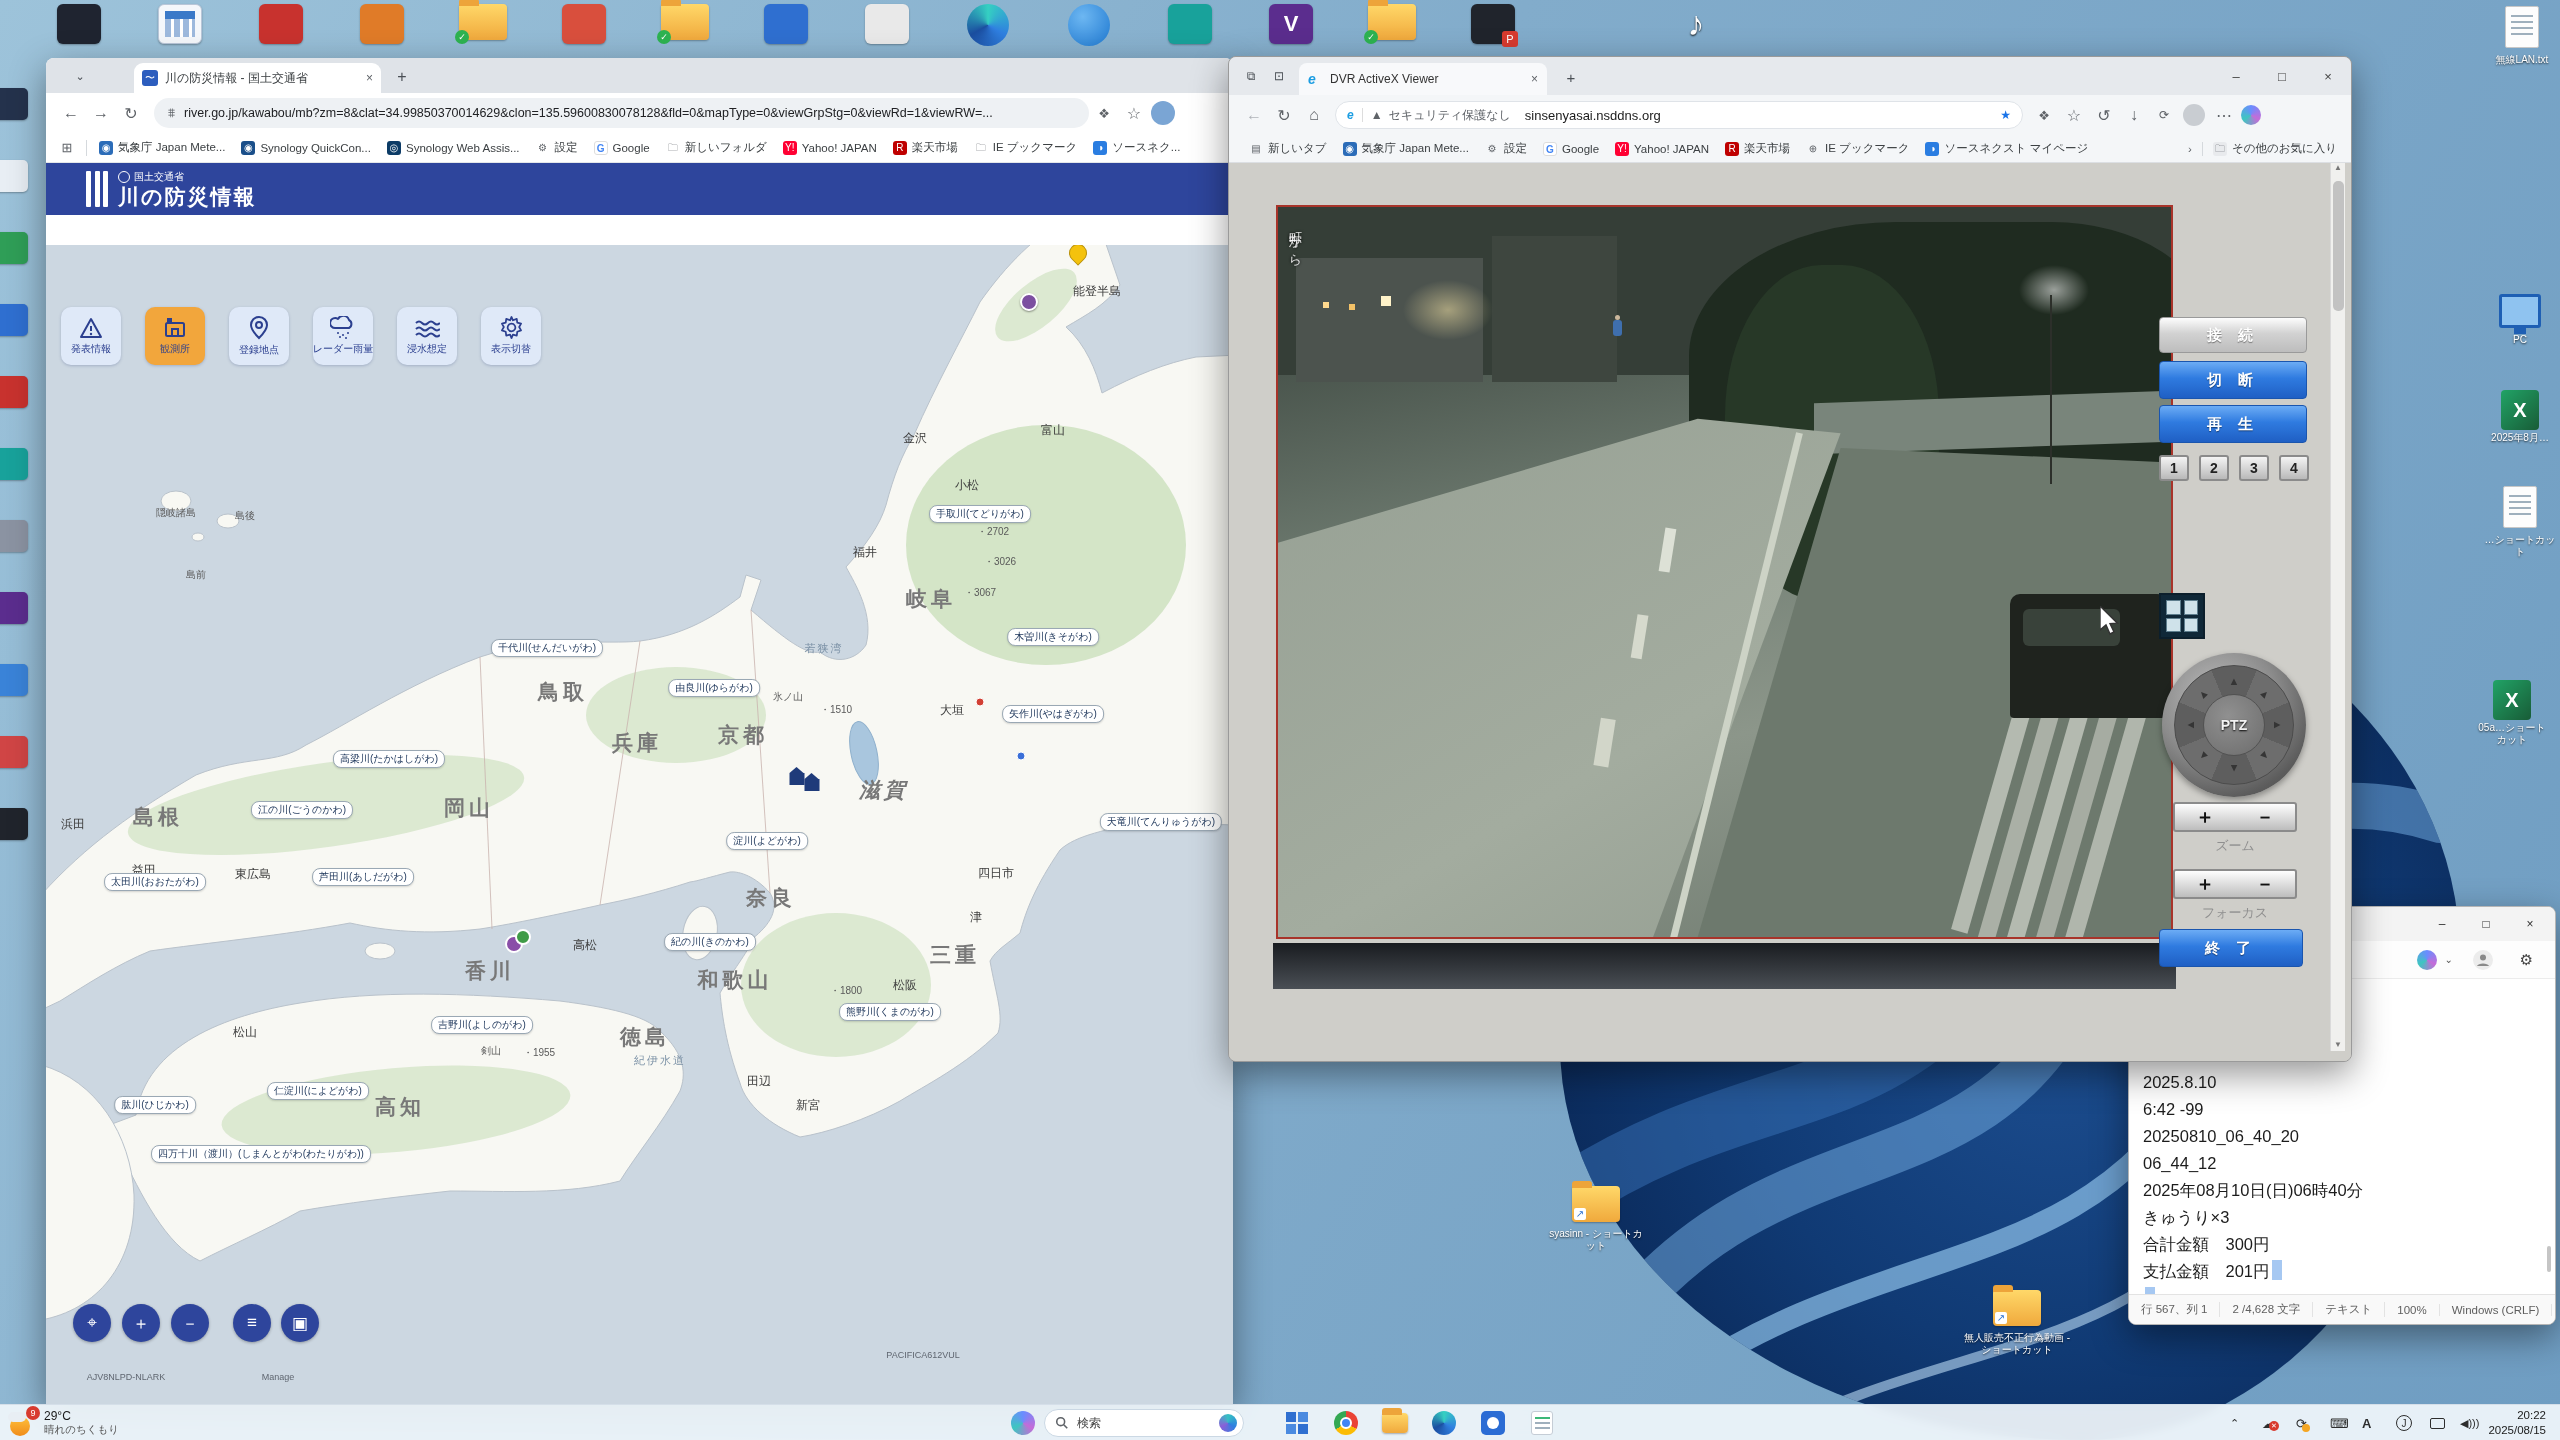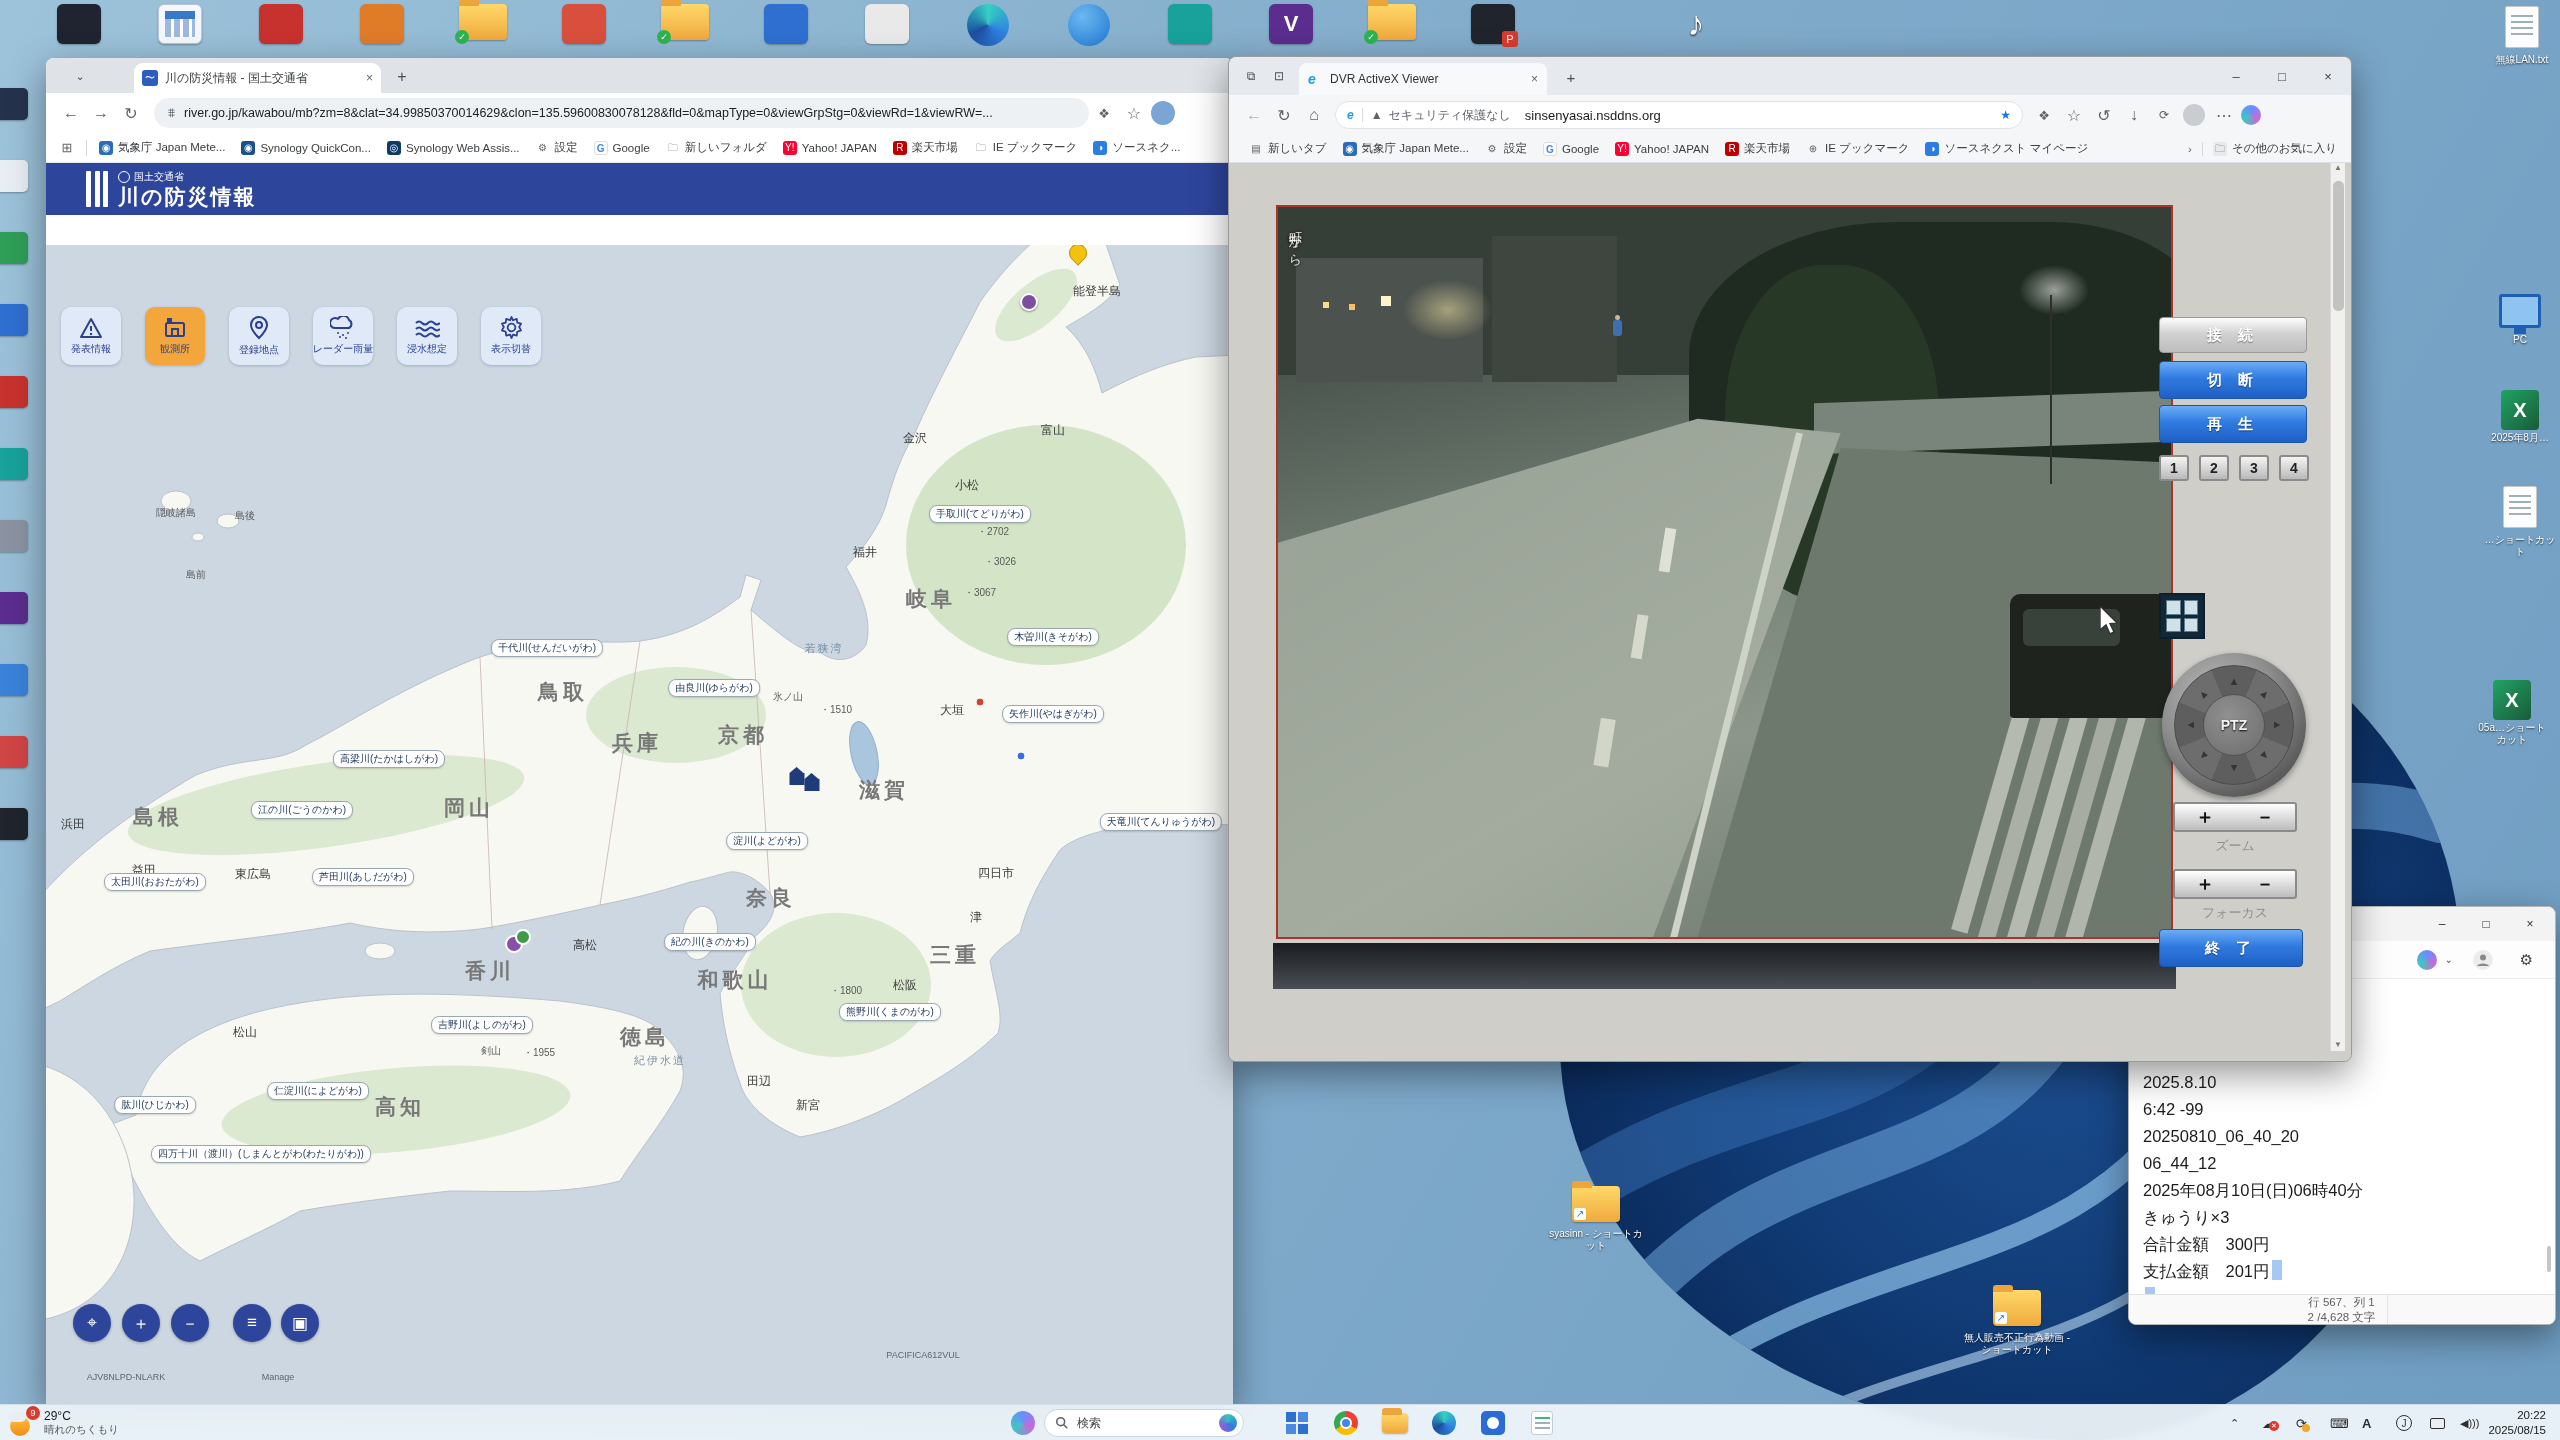--- a/index.html
+++ b/index.html
@@ -92,21 +92,21 @@
   .e-scroll{position:absolute;right:6px;top:0px;width:15px;height:888px;background:#f0f0ee;border-left:1px solid #dadada;}
   .e-thumb{position:absolute;left:2px;top:18px;width:11px;height:130px;background:#c2c2c2;border-radius:5px;}
 
   
   .notepad{left:2128px;top:906px;width:428px;height:419px;background:#fdfdfd;border:1px solid #b5b5b5;overflow:hidden;}
   .n-title{height:34px;background:#f3f3f3;position:relative;}
   .n-ctl{position:absolute;top:0;height:34px;width:42px;display:flex;align-items:center;justify-content:center;font-size:12px;color:#333;}
   .n-cmd{height:38px;background:#fdfdfd;border-bottom:1px solid #ececec;position:relative;}
   .n-body{position:absolute;left:0;top:72px;right:0;bottom:30px;background:#fff;font-family:"DejaVu Sans Mono",monospace;font-size:16.5px;color:#1c1c1c;padding:90px 0 0 14px;line-height:27px;}
   .n-cursor{display:inline-block;width:10px;height:20px;background:#a6c8f2;vertical-align:-3px;margin-left:2px;}
-  .n-status{position:absolute;left:0;bottom:0;right:0;height:30px;background:#f9f9f9;border-top:1px solid #e3e3e3;display:flex;align-items:center;font-size:11.5px;color:#5f5f5f;flex-direction:column;}
+  .n-status{position:absolute;left:0;bottom:0;right:0;height:30px;background:#f9f9f9;border-top:1px solid #e3e3e3;display:flex;align-items:center;font-size:11.5px;color:#5f5f5f;}
   .n-seg{padding:0 12px;border-right:1px solid #e3e3e3;white-space:nowrap;}
 
   
   .taskbar{position:absolute;left:0;top:1404px;width:2560px;height:36px;background:rgba(240,246,251,.93);border-top:1px solid #d5dfe9;backdrop-filter:blur(4px);}
   .tb-app{position:absolute;top:3px;width:30px;height:30px;border-radius:6px;display:flex;align-items:center;justify-content:center;}
   .tray-i{position:absolute;top:8px;height:20px;display:flex;align-items:center;justify-content:center;font-size:13px;color:#2d2d2d;}
   .clock{position:absolute;right:14px;top:3px;text-align:right;font-size:11.5px;color:#1b1b1b;line-height:15px;}
 
   .cursor-svg{position:absolute;left:2100px;top:606px;z-index:90;}
   .searchpill{position:absolute;left:1044px;top:4px;width:200px;height:28px;border-radius:14px;background:#fff;border:1px solid #cbd8e4;display:flex;align-items:center;padding:0 6px 0 10px;font-size:12px;color:#444;}
@@ -280,21 +280,21 @@
         <span class="mlabel ml-c" style="left: 1007px; top: 185px;">富山</span>
         <span class="mlabel ml-c" style="left: 921px; top: 240px;">小松</span>
         <span class="mlabel ml-c" style="left: 819px; top: 307px;">福井</span>
         <span class="mlabel ml-p" style="left: 885px; top: 354px;">岐阜</span>
         <span class="mlabel ml-t" style="left: 130px; top: 268px;">隠岐諸島</span>
         <span class="mlabel ml-t" style="left: 199px; top: 271px;">島後</span>
         <span class="mlabel ml-t" style="left: 150px; top: 330px;">島前</span>
         <span class="mlabel ml-p" style="left: 517px; top: 447px;">鳥取</span>
         <span class="mlabel ml-p" style="left: 591px; top: 498px;">兵庫</span>
         <span class="mlabel ml-p" style="left: 697px; top: 490px;">京都</span>
-        <span class="mlabel ml-p" style="left: 838px; top: 545px;">滋賀</span>
+        <span class="mlabel ml-p" style="left: 838px; top: 545px; font-style: italic;">滋賀</span>
         <span class="mlabel ml-p" style="left: 112px; top: 572px;">島根</span>
         <span class="mlabel ml-p" style="left: 423px; top: 563px;">岡山</span>
         <span class="mlabel ml-p" style="left: 725px; top: 653px;">奈良</span>
         <span class="mlabel ml-p" style="left: 689px; top: 735px;">和歌山</span>
         <span class="mlabel ml-p" style="left: 444px; top: 726px;">香川</span>
         <span class="mlabel ml-p" style="left: 599px; top: 792px;">徳島</span>
         <span class="mlabel ml-p" style="left: 354px; top: 862px;">高知</span>
         <span class="mlabel ml-p" style="left: 909px; top: 710px;">三重</span>
         <span class="mlabel ml-c" style="left: 906px; top: 465px;">大垣</span>
         <span class="mlabel ml-c" style="left: 930px; top: 672px;">津</span>

